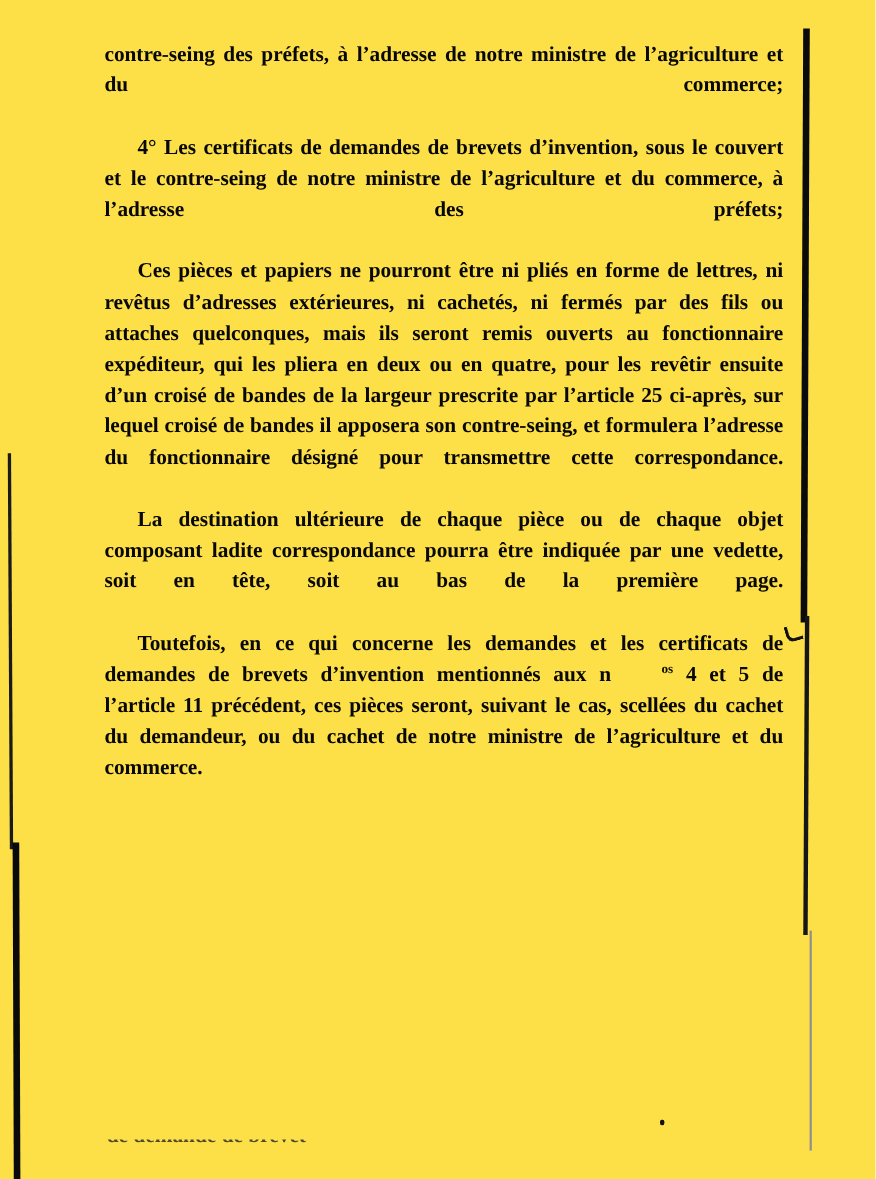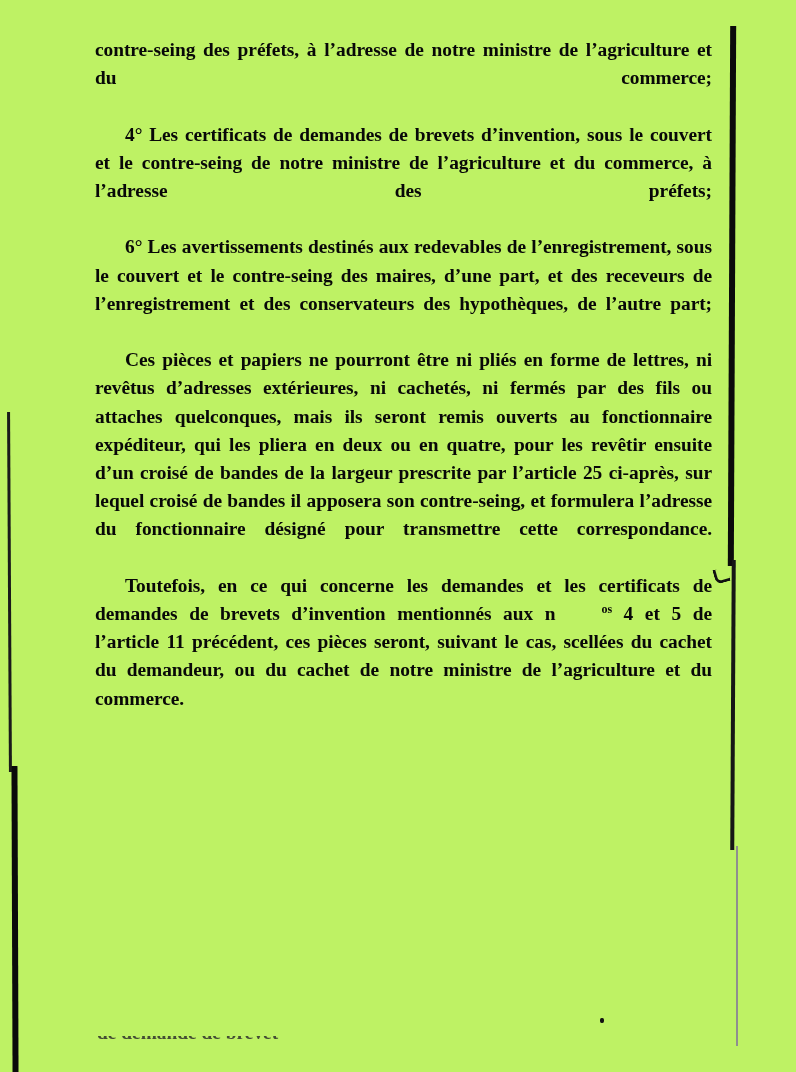--- a/index.html
+++ b/index.html
@@ -6,21 +6,21 @@
   html, body {
     margin: 0;
     padding: 0;
     background: #ffffff;
   }
 
   #page {
     position: relative;
     width: 796px;
     height: 1072px;
-    background: #bef264;
+    background: #fde047;
     overflow: hidden;
     font-family: "Liberation Serif", "DejaVu Serif", serif;
   }
 
   
   .gutter-right {
     position: absolute;
     left: 729px;
     top: 26px;
     width: 6px;
@@ -151,22 +151,22 @@
   <div class="gutter-right-lower"></div>
   <div class="gutter-right-tail"></div>
   <div class="gutter-left"></div>
   <div class="gutter-left-lower"></div>
   <div class="hook-mark"></div>
   <div class="ink-speck"></div>
 
   <div id="textblock">
     <p class="cont">contre-seing des préfets, à l’adresse de notre ministre de l’agriculture et du commerce;</p>
     <p>4° Les certificats de demandes de brevets d’invention, sous le couvert et le contre-seing de notre ministre de l’agriculture et du commerce, à l’adresse des préfets;</p>
-    <p>6° Les avertissements destinés aux redevables de l’enregistrement, sous le couvert et le contre-seing des maires, d’une part, et des receveurs de l’enregistrement et des conservateurs des hypothèques, de l’autre part;</p>
     <p>Ces pièces et papiers ne pourront être ni pliés en forme de lettres, ni revêtus d’adresses extérieures, ni cachetés, ni fermés par des fils ou attaches quelconques, mais ils seront remis ouverts au fonctionnaire expéditeur, qui les pliera en deux ou en quatre, pour les revêtir ensuite d’un croisé de bandes de la largeur prescrite par l’article 25 ci-après, sur lequel croisé de bandes il apposera son contre-seing, et formulera l’adresse du fonctionnaire désigné pour transmettre cette correspondance.</p>
+    <p>La destination ultérieure de chaque pièce ou de chaque objet composant ladite correspondance pourra être indiquée par une vedette, soit en tête, soit au bas de la première page.</p>
     <p>Toutefois, en ce qui concerne les demandes et les certificats de demandes de brevets d’invention mentionnés aux n<sup>os</sup> 4 et 5 de l’article 11 précédent, ces pièces seront, suivant le cas, scellées du cachet du demandeur, ou du cachet de notre ministre de l’agriculture et du commerce.</p>
 
   </div>
 
   <div class="ghost-line">
     <span>de demande de brevet</span>
   </div>
 
 </div>
 

